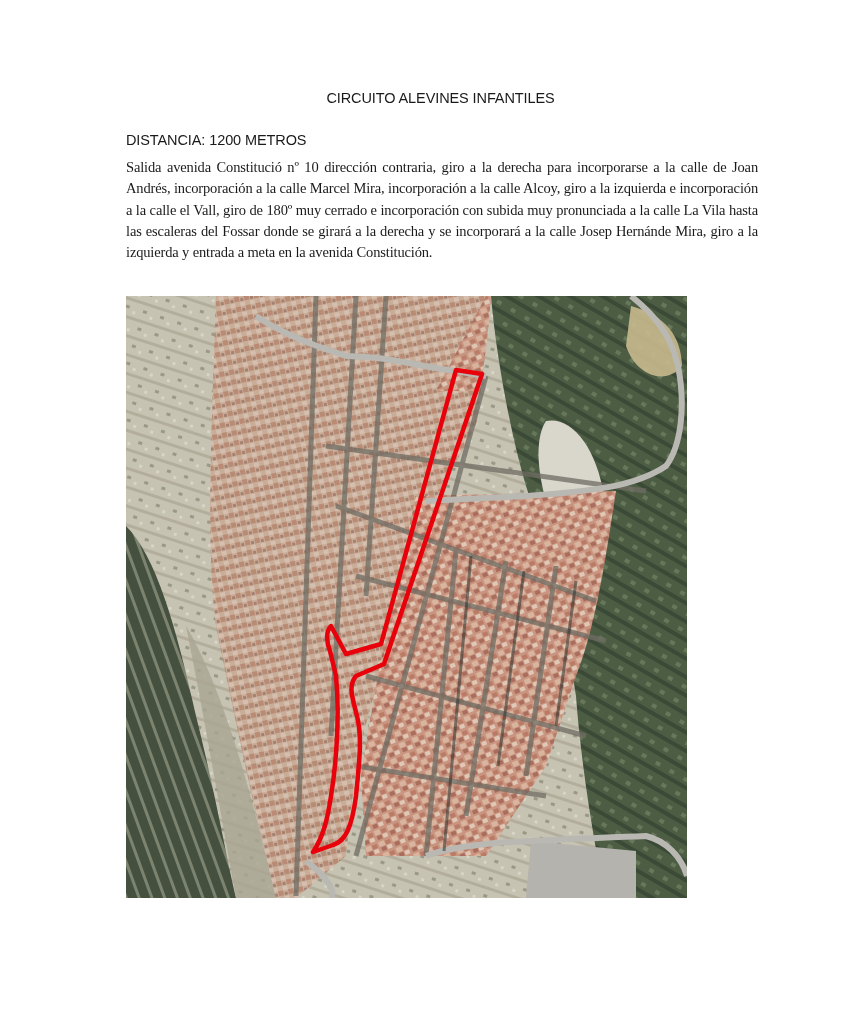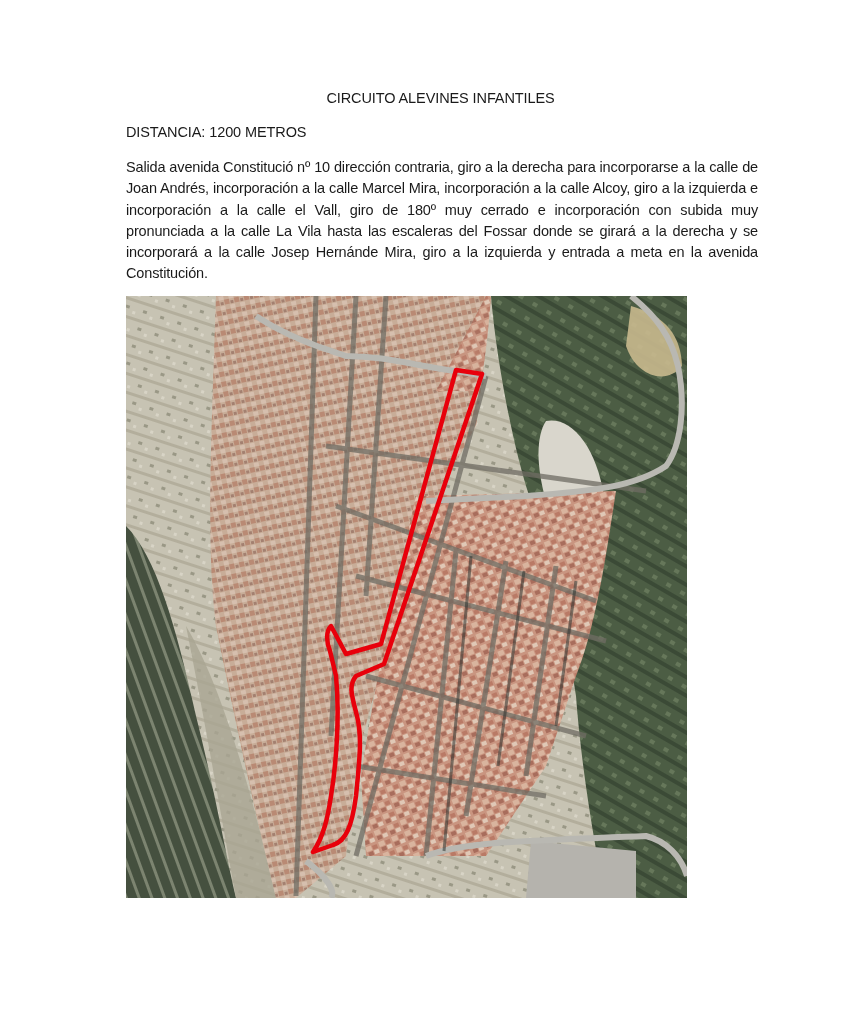--- a/index.html
+++ b/index.html
@@ -1,22 +1,22 @@
 <!DOCTYPE html>
 <html><head>
 <meta charset="utf-8">
 <style>
   html, body { margin: 0; padding: 0; background: #ffffff; }
   body { width: 841px; height: 1023px; position: relative; overflow: hidden;
          font-family: "Liberation Sans", "DejaVu Sans", sans-serif; color: #1a1a1a; }
   .title { position: absolute; top: 90px; left: 0; width: 881px; text-align: center;
            font-size: 14.5px; letter-spacing: -0.1px; }
-  .distance { position: absolute; top: 124px; left: 126px; font-size: 14.5px; letter-spacing: -0.1px; }
+  .distance { position: absolute; top: 132px; left: 126px; font-size: 14.5px; letter-spacing: -0.1px; }
   .desc { position: absolute; top: 157px; left: 126px; width: 632px; font-size: 14.5px;
-          line-height: 21.3px; text-align: justify; letter-spacing: -0.15px; }
+          line-height: 21.3px; text-align: justify; letter-spacing: -0.15px; font-family: Liberation Serif, serif; }
   .map { position: absolute; left: 126px; top: 296px; width: 561px; height: 602px; overflow: hidden; }
   .map svg { display: block; }
 </style>
 </head>
 <body>
 
 <div>
   <div class="title">CIRCUITO ALEVINES INFANTILES</div>
   <div class="distance">DISTANCIA: 1200 METROS</div>
   <p class="desc" style="margin:0">Salida avenida Constitució nº 10 dirección contraria, giro a la derecha para incorporarse a la calle de Joan Andrés, incorporación a la calle Marcel Mira, incorporación a la calle Alcoy, giro a la izquierda e incorporación a la calle el Vall, giro de 180º muy cerrado e incorporación con subida muy pronunciada a la calle La Vila hasta las escaleras del Fossar donde se girará a la derecha y se incorporará a la calle Josep Hernánde Mira, giro a la izquierda y entrada a meta en la avenida Constitución.</p>

